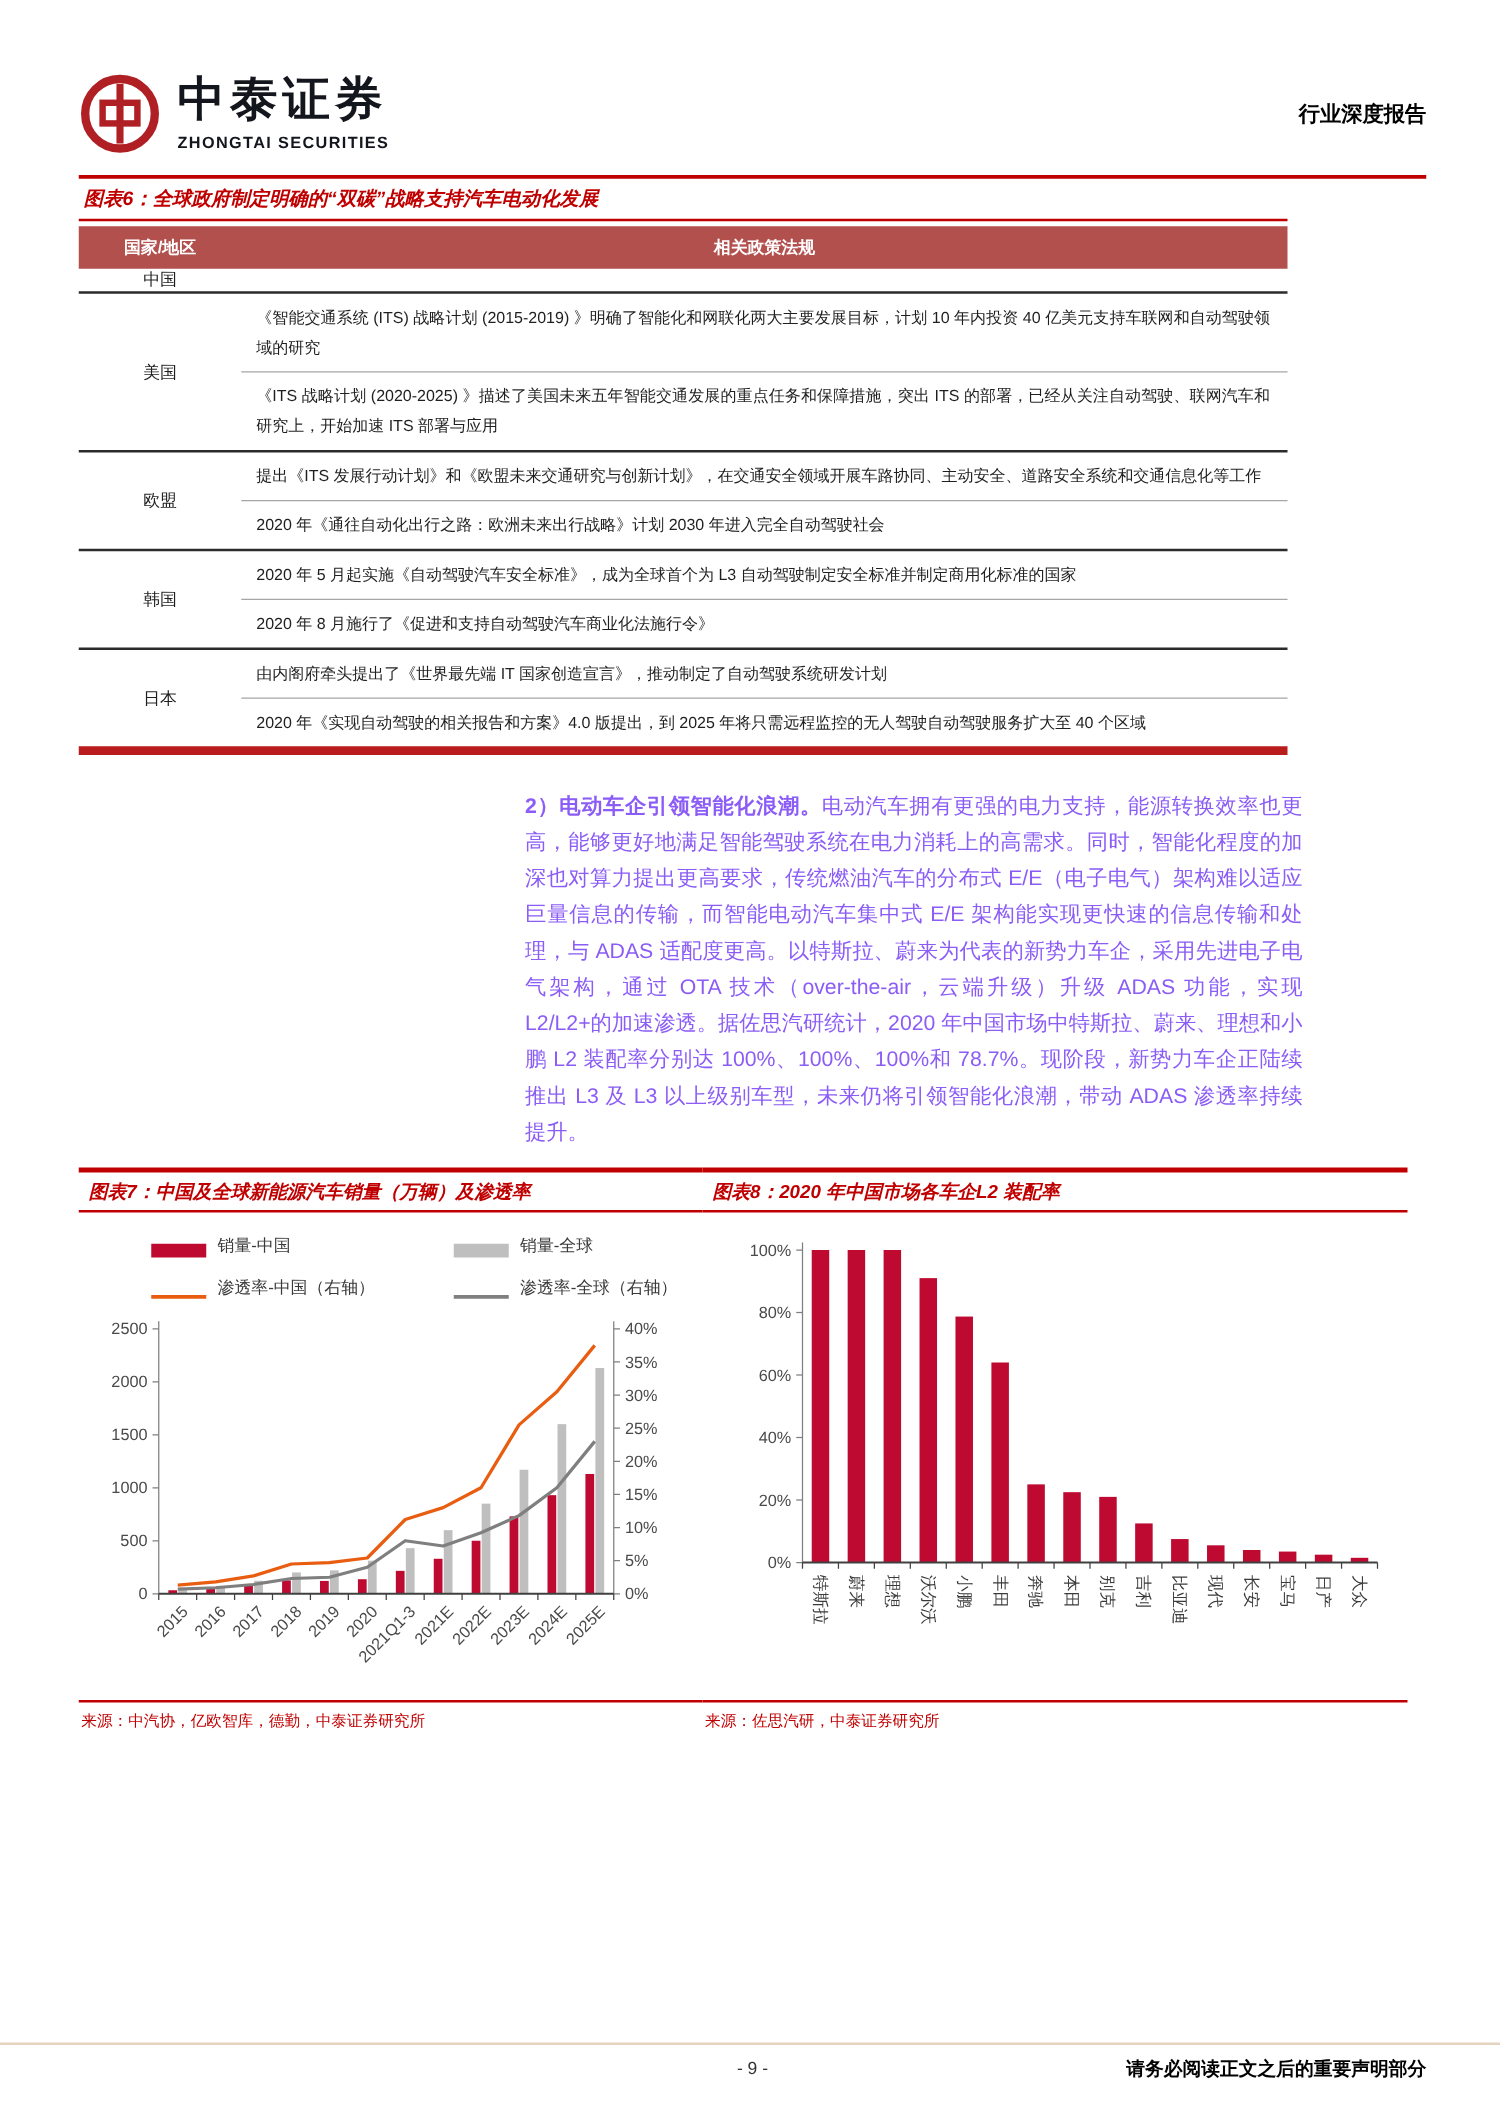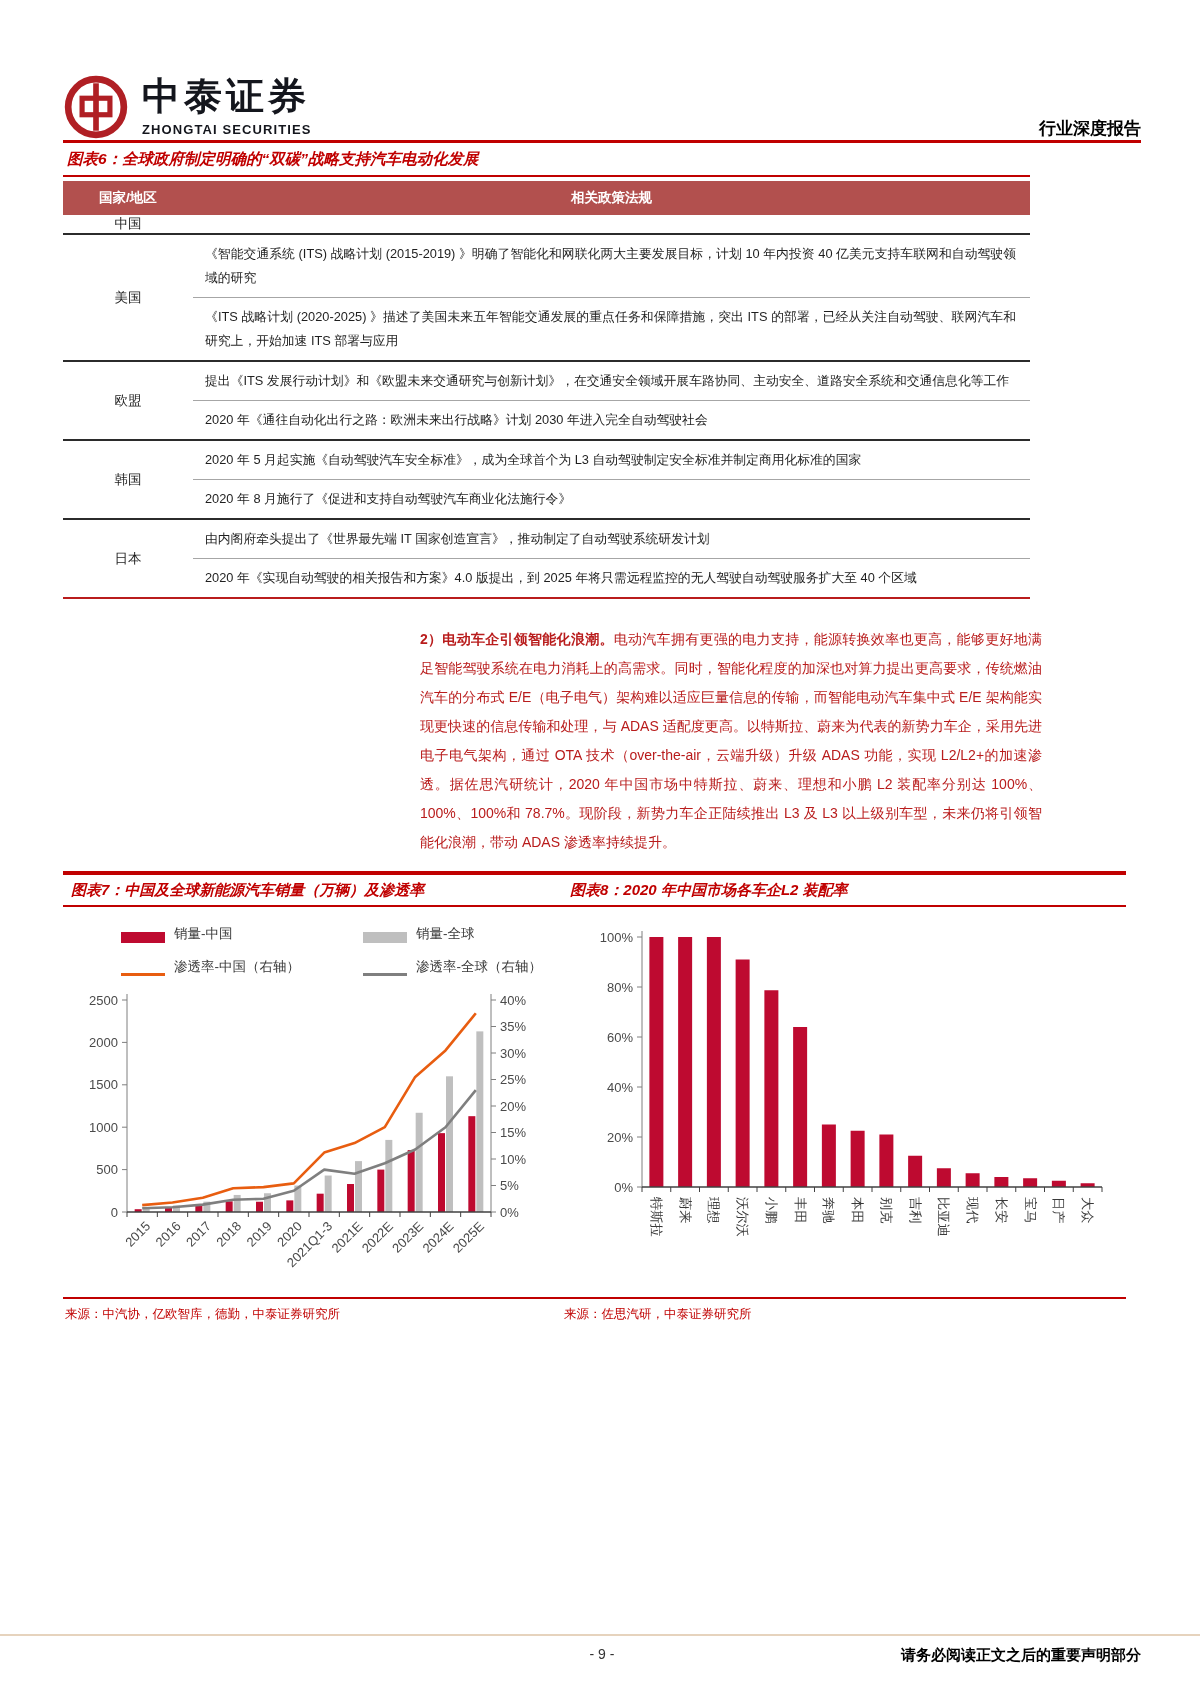--- a/index.html
+++ b/index.html
@@ -1,47 +1,47 @@
 <!DOCTYPE html>
 <html><head>
 <meta charset="utf-8">
 <style>
   *{box-sizing:border-box;margin:0;padding:0}
   html,body{background:#fff}
   body{width:1200px;font-family:"Liberation Sans","DejaVu Sans",sans-serif}
   .page{position:relative;width:1200px;height:1698px;background:#fff;overflow:hidden;color:#222}
 
   
-  .header{display:flex;justify-content:space-between;align-items:flex-end;padding:42px 59px 0 63px;height:140px}
+  .header{display:flex;justify-content:space-between;align-items:center;padding:42px 59px 0 63px;height:140px}
   .brand{display:flex;align-items:center;gap:13px}
   .logo-svg{width:66px;height:66px}
   .brand-cn{font-size:38px;font-weight:700;color:#14161d;letter-spacing:4px;line-height:1}
   .brand-en{font-size:13px;font-weight:700;color:#14161d;letter-spacing:1.1px;margin-top:7px}
   .report-type{font-size:17px;font-weight:700;color:#000;}
 
   .content{padding:0 59px 0 63px}
   .hr-red{border-top:3px solid #c00000}
 
   
   .fig6-title{width:967px;border-bottom:2px solid #c00000;color:#c00000;font-size:15.5px;font-weight:700;font-style:italic;padding:6px 4px 5px}
-  .ptable{width:967px;font-size:12.8px;border-bottom:2px solid #b91c1c}
+  .ptable{width:967px;font-size:12.8px;border-bottom:7px solid #b91c1c}
   .thead{display:flex;background:#b2504e;color:#fff;font-weight:700;font-size:13.5px;margin-top:4px}
   .thead>div{padding:8px 4px}
   .th-country{width:130px;text-align:center}
   .th-policy{flex:1;text-align:center}
   .pgroup{display:flex}
   .pgroup+.pgroup{border-top:2px solid #2b2b2b}
   .country{width:130px;display:flex;align-items:center;justify-content:center;font-size:13.5px;color:#1f1f1f}
   .policies{flex:1}
   .policy{padding:7px 14px 7px 12px;line-height:24px;text-align:justify;color:#1f1f1f}
   .policy+.policy{border-top:1px solid #a6a6a6}
   .fig-source{color:#c00000;font-size:12.5px;padding:7px 2px 0}
 
   
-  .para{margin:26px 0 0 357px;width:622px;font-size:14px;line-height:29px;text-align:justify;color:#b91c1c}
+  .para{margin:26px 0 0 357px;width:622px;font-size:17px;line-height:29px;text-align:justify;color:#8b5cf6}
   .para .lead{font-weight:700}
 
   
   .figures{display:flex;margin-top:14px}
   .panel7{width:499px}
   .panel8{width:564px}
   .fig-title{border-top:4px solid #c00000;border-bottom:2px solid #c00000;color:#c00000;font-size:15px;font-weight:700;font-style:italic;padding:6px 8px 5px}
   .chart-box{height:392px;overflow:hidden;border-bottom:2px solid #c00000}
   .legend{display:grid;grid-template-columns:242px auto;row-gap:15px;margin:18px 0 0 58px;font-size:13.5px;color:#3a3a3a;align-items:center}
   .legend-item{display:flex;align-items:flex-end;gap:9px}

